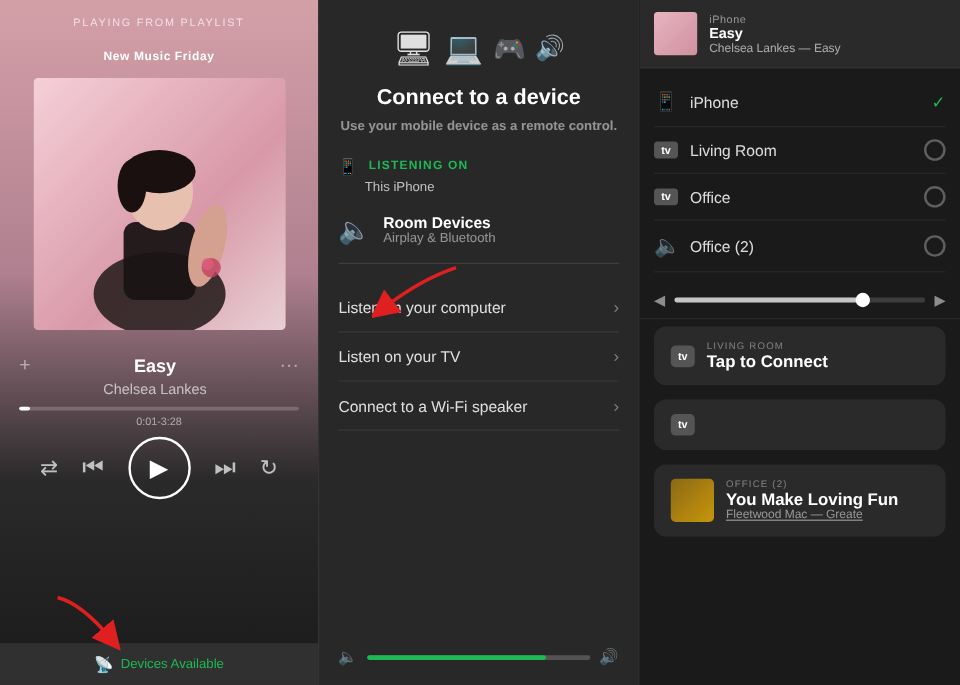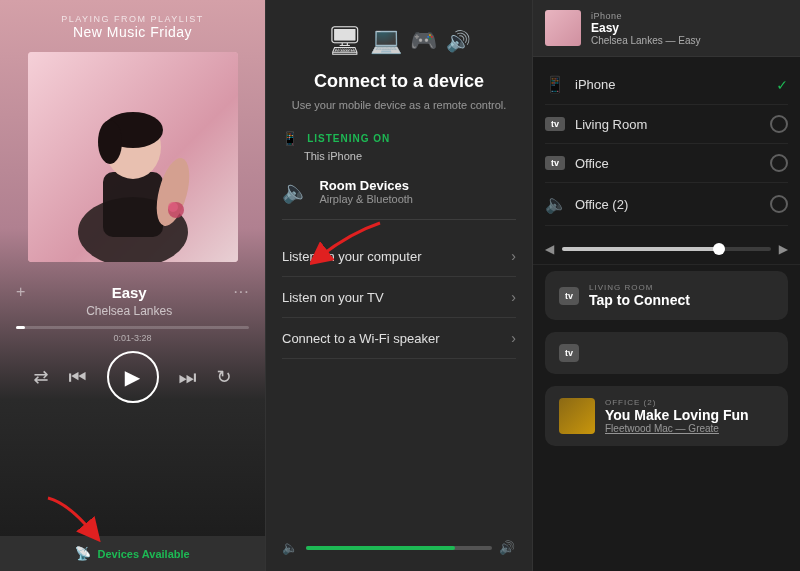--- a/index.html
+++ b/index.html
@@ -40,23 +40,23 @@
     .playing-from {
       margin-top: 14px;
       text-align: center;
       color: rgba(255,255,255,0.7);
       font-size: 9px;
       letter-spacing: 1.5px;
       text-transform: uppercase;
     }
     .playlist-name {
       color: #fff;
-      font-size: 14px;
-      font-weight: 400;
-      margin-top: 0;
+      font-size: 10px;
+      font-weight: 700;
+      margin-top: 18px;
       letter-spacing: 0.5px;
     }
     .album-art {
       width: 210px;
       height: 210px;
       margin-top: 12px;
       border-radius: 4px;
       overflow: hidden;
       background: #e8b4c0;
       position: relative;
@@ -168,21 +168,21 @@
       justify-content: center;
       gap: 6px;
     }
     .devices-icon {
       color: #1DB954;
       font-size: 13px;
     }
     .devices-text {
       color: #1DB954;
       font-size: 11px;
-      font-weight: 700;
+      font-weight: 400;
     }
 
     
     .panel2 {
       width: 268px;
       height: 571px;
       background: #282828;
       display: flex;
       flex-direction: column;
       padding: 16px;
@@ -208,20 +208,21 @@
       font-weight: 700;
       text-align: center;
       margin-bottom: 6px;
     }
     .connect-subtitle {
       color: rgba(255,255,255,0.5);
       font-size: 11px;
       text-align: center;
       margin-bottom: 18px;
       line-height: 1.4;
+      font-weight: bold;
     }
     .listening-on-section {
       margin-bottom: 6px;
     }
     .listening-label {
       color: #1DB954;
       font-size: 10px;
       font-weight: 700;
       letter-spacing: 1px;
       margin-bottom: 4px;

